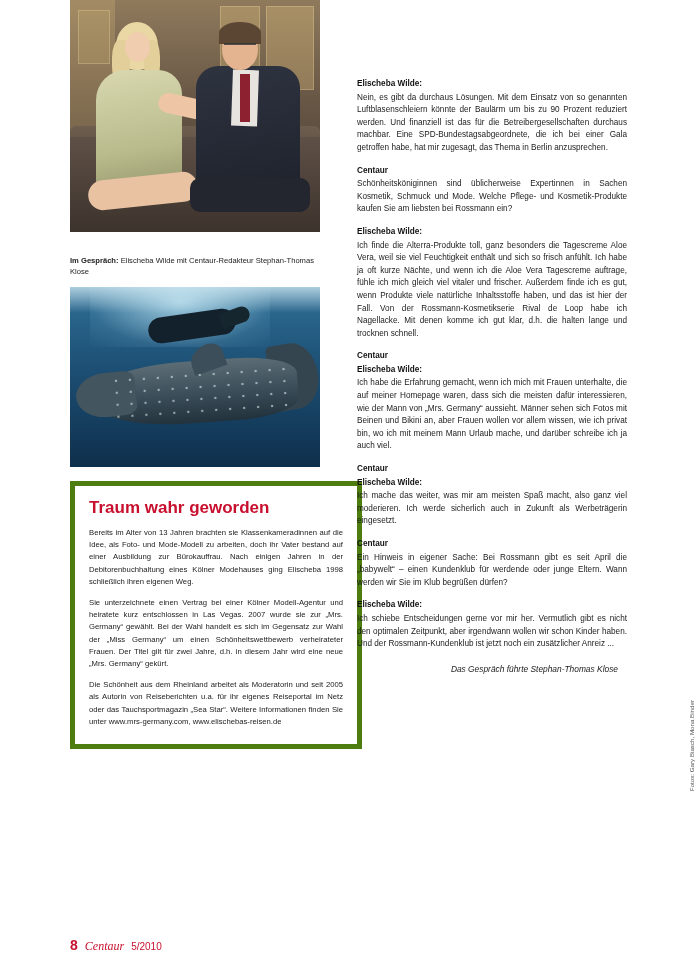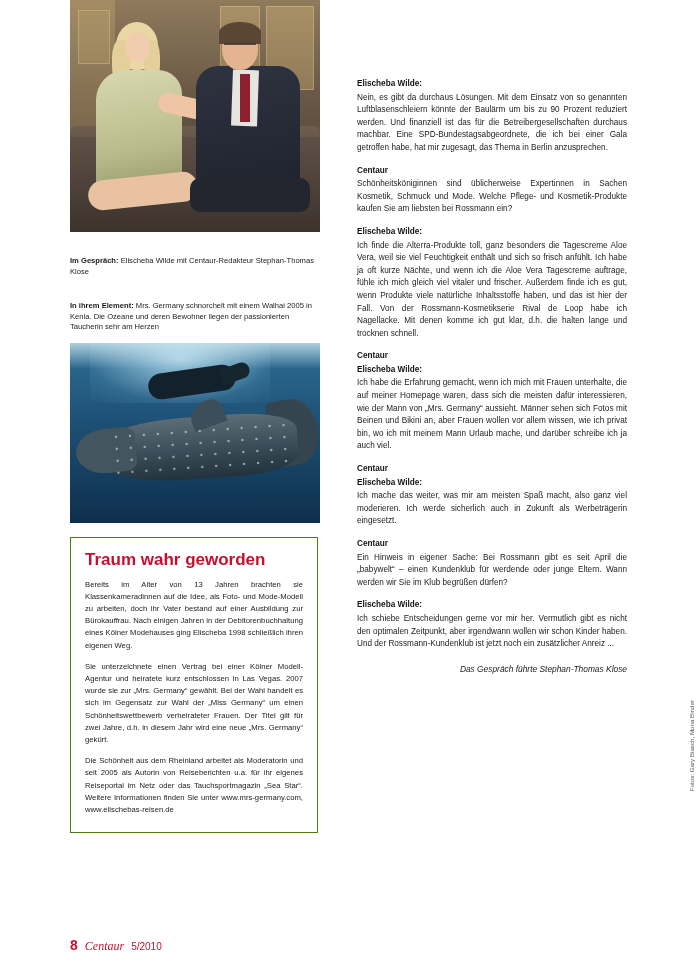--- a/index.html
+++ b/index.html
@@ -184,22 +184,22 @@
     background: #16262f; border-radius: 4px 14px 14px 4px; transform: rotate(-20deg);
   }
   .pw-surface {
     position: absolute; left: 0; top: 0; width: 250px; height: 26px;
     background: linear-gradient(180deg, rgba(215,238,246,0.75) 0%, rgba(70,140,175,0) 100%);
   }
 
   
   .feature-box {
     margin-top: 14px;
-    width: 248px;
-    border: 1px solid #4d7c0f;
+    width: 292px;
+    border: 5px solid #4d7c0f;
     padding: 12px 14px 16px 14px;
     box-sizing: border-box;
   }
   .feature-title {
     color: #c8102e;
     font-size: 17px;
     font-weight: bold;
     line-height: 19px;
     margin: 0 0 10px 0;
   }
@@ -257,21 +257,21 @@
     font-weight: bold;
     margin: 0 0 1px 0;
     color: #111;
   }
   .r-speaker.centaur { margin-top: 2px; }
   .r-close {
     font-size: 8.4px;
     line-height: 12.6px;
     font-style: italic;
     text-align: right;
-    margin: 12px 0 0 0;
+    margin: 12px 9px 0 0;
     color: #1b1b1b;
   }
   .photo-credit {
     position: absolute;
     right: 12px;
     top: 700px;
     transform: rotate(-90deg);
     transform-origin: right top;
     font-size: 6.2px;
     color: #555;
@@ -303,21 +303,20 @@
       <div class="pi-man-shirt"></div>
       <div class="pi-man-tie"></div>
       <div class="pi-man-head"></div>
       <div class="pi-man-hair"></div>
       <div class="pi-man-glass"></div>
       <div class="pi-man-leg"></div>
     </div>
 
     <p class="caption"><b>Im Gespräch:</b><span> Elischeba Wilde mit Centaur-Redakteur Stephan-Thomas Klose</span></p>
 
-    <p class="caption"><b>In ihrem Element:</b><span> Mrs. Germany schnorchelt mit einem Walhai 2005 in Kenia. Die Ozeane und deren Bewohner liegen der passionierten Taucherin sehr am Herzen</span></p>
 
     <div class="photo-whale">
       <div class="pw-sun"></div>
       <div class="pw-surface"></div>
       <div class="pw-shark-tail"></div>
       <div class="pw-shark-body"></div>
       <div class="pw-fin"></div>
       <div class="pw-shark-head"></div>
       <div class="pw-dots"></div>
       <div class="pw-diver"></div>

